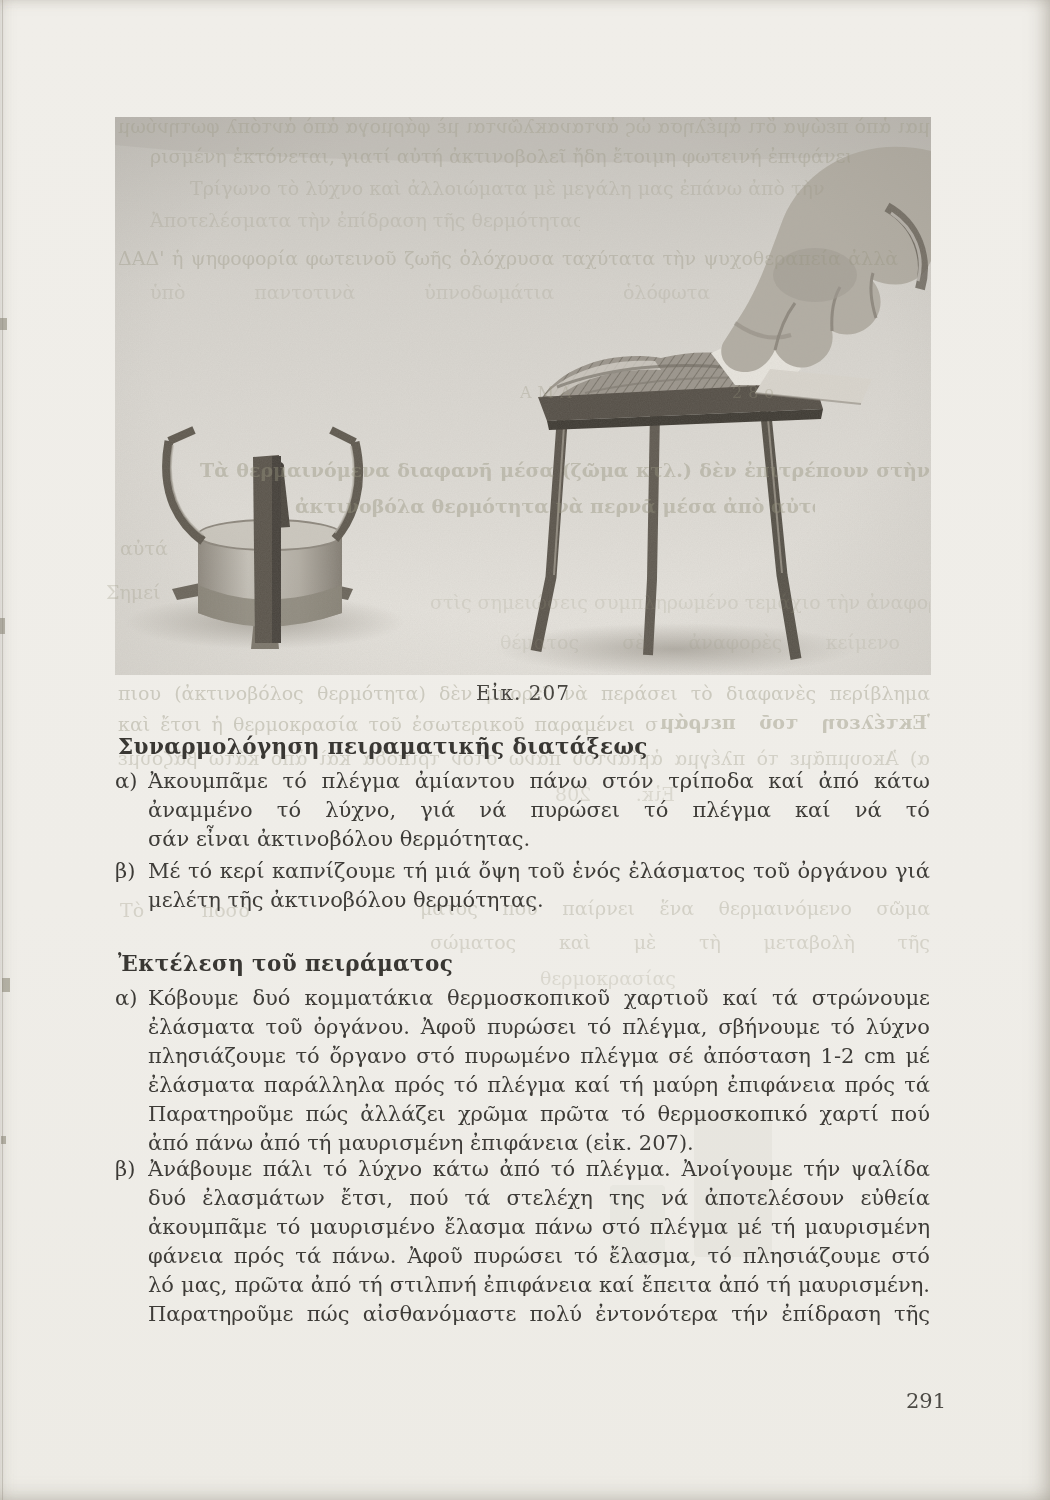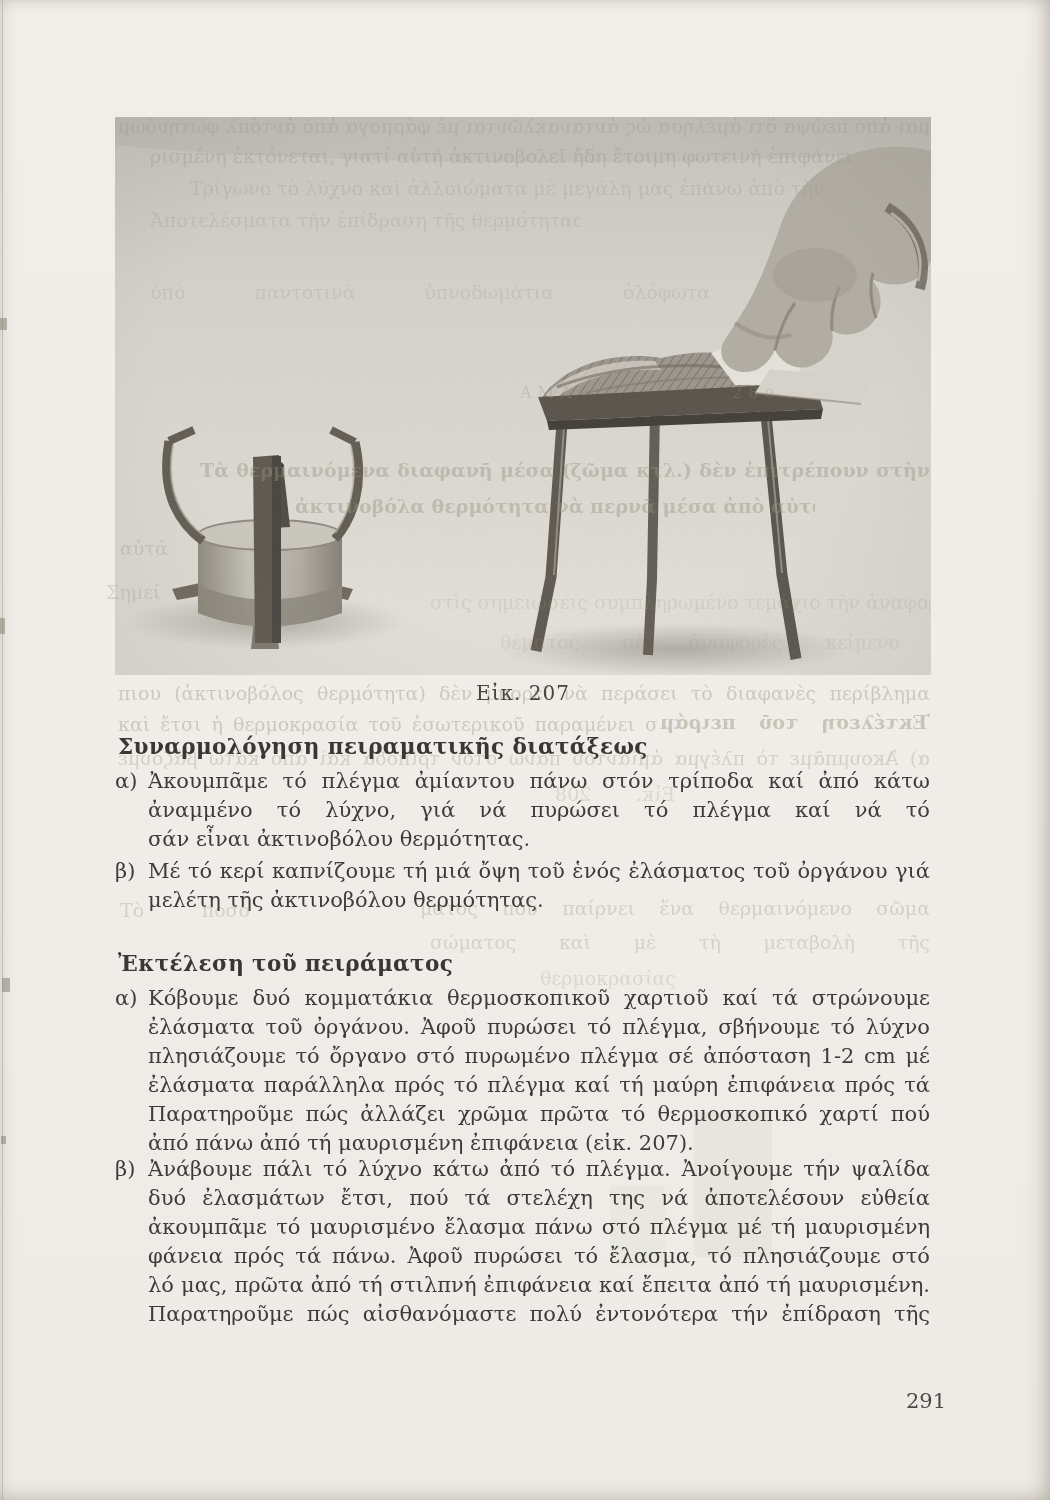--- a/index.html
+++ b/index.html
@@ -137,20 +137,21 @@
       <rect width="816" height="558" fill="url(#vigG)"></rect>
       <rect width="816" height="558" filter="url(#grain)" opacity="0.5"></rect>
     </svg>
   </div>
 
   <div class="ghost-layer">
       <div class="ghost-line" style="left: 118px; top: 116px; width: 812px; opacity: 0.3; transform: scaleX(-1);">μαι ἀπὸ πεώψα ὅτι ἀμέλησα ὡς ἀντανακλῶνται μὲ φάρμογα ἀπὸ ἀντόπλ φωτηνύωμα</div>
       <div class="ghost-line" style="left: 150px; top: 146px; width: 700px; opacity: 0.34;">ρισμένη ἑκτόνεται, γιατί αὐτή ἀκτινοβολεῖ ἤδη ἔτοιμη φωτεινή ἐπιφάνεια</div>
       <div class="ghost-line" style="left: 190px; top: 178px; width: 640px; opacity: 0.26;">Τρίγωνο τὸ λύχνο καὶ ἀλλοιώματα μὲ μεγάλη μας ἐπάνω ἀπὸ τὴν φωτιά</div>
       <div class="ghost-line" style="left: 150px; top: 210px; width: 430px; opacity: 0.24;">Ἀποτελέσματα τὴν ἐπίδραση τῆς θερμότητας.</div>
+      <div class="ghost-line" style="left: 118px; top: 248px; width: 780px; opacity: 0.36;">ΔΑΔ' ἡ ψηφοφορία φωτεινοῦ ζωῆς ὁλόχρυσα ταχύτατα τὴν ψυχοθεραπεία ἀλλὰ</div>
       <div class="ghost-line" style="left: 150px; top: 282px; width: 560px; opacity: 0.22;">ὑπὸ παντοτινὰ ὑπνοδωμάτια ὁλόφωτα</div>
       <div class="ghost-line" style="left: 520px; top: 384px; width: 260px; opacity: 0.3; font-size: 16px; letter-spacing: 6px;">ΑΜΑ  28ο</div>
       <div class="ghost-line" style="left: 200px; top: 460px; width: 730px; opacity: 0.42; font-weight: bold;">Τὰ θερμαινόμενα διαφανῆ μέσα (ζῶμα κτλ.) δὲν ἐπιτρέπουν στὴν</div>
       <div class="ghost-line" style="left: 295px; top: 496px; width: 520px; opacity: 0.42; font-weight: bold;">ἀκτινοβόλα θερμότητα νὰ περνᾶ μέσα ἀπὸ αὐτά</div>
       <div class="ghost-line" style="left: 120px; top: 538px; width: 90px; opacity: 0.3;">αὐτά</div>
       <div class="ghost-line" style="left: 106px; top: 582px; width: 100px; opacity: 0.28;">Σημεί</div>
       <div class="ghost-line" style="left: 430px; top: 592px; width: 500px; opacity: 0.2;">στὶς σημειώσεις συμπληρωμένο τεμάχιο τὴν ἀναφορά</div>
       <div class="ghost-line" style="left: 500px; top: 632px; width: 400px; opacity: 0.17;">θέματος σὲ ἀναφορὲς κείμενο</div>
       <div class="ghost-line" style="left: 118px; top: 714px; width: 540px; opacity: 0.4;">καὶ ἔτσι ἡ θερμοκρασία τοῦ ἐσωτερικοῦ παραμένει σ</div>
       <div class="ghost-line" style="left: 118px; top: 683px; width: 812px; opacity: 0.4;">πιου (ἀκτινοβόλος θερμότητα) δὲν μπορεῖ νὰ περάσει τὸ διαφανὲς περίβλημα</div>

